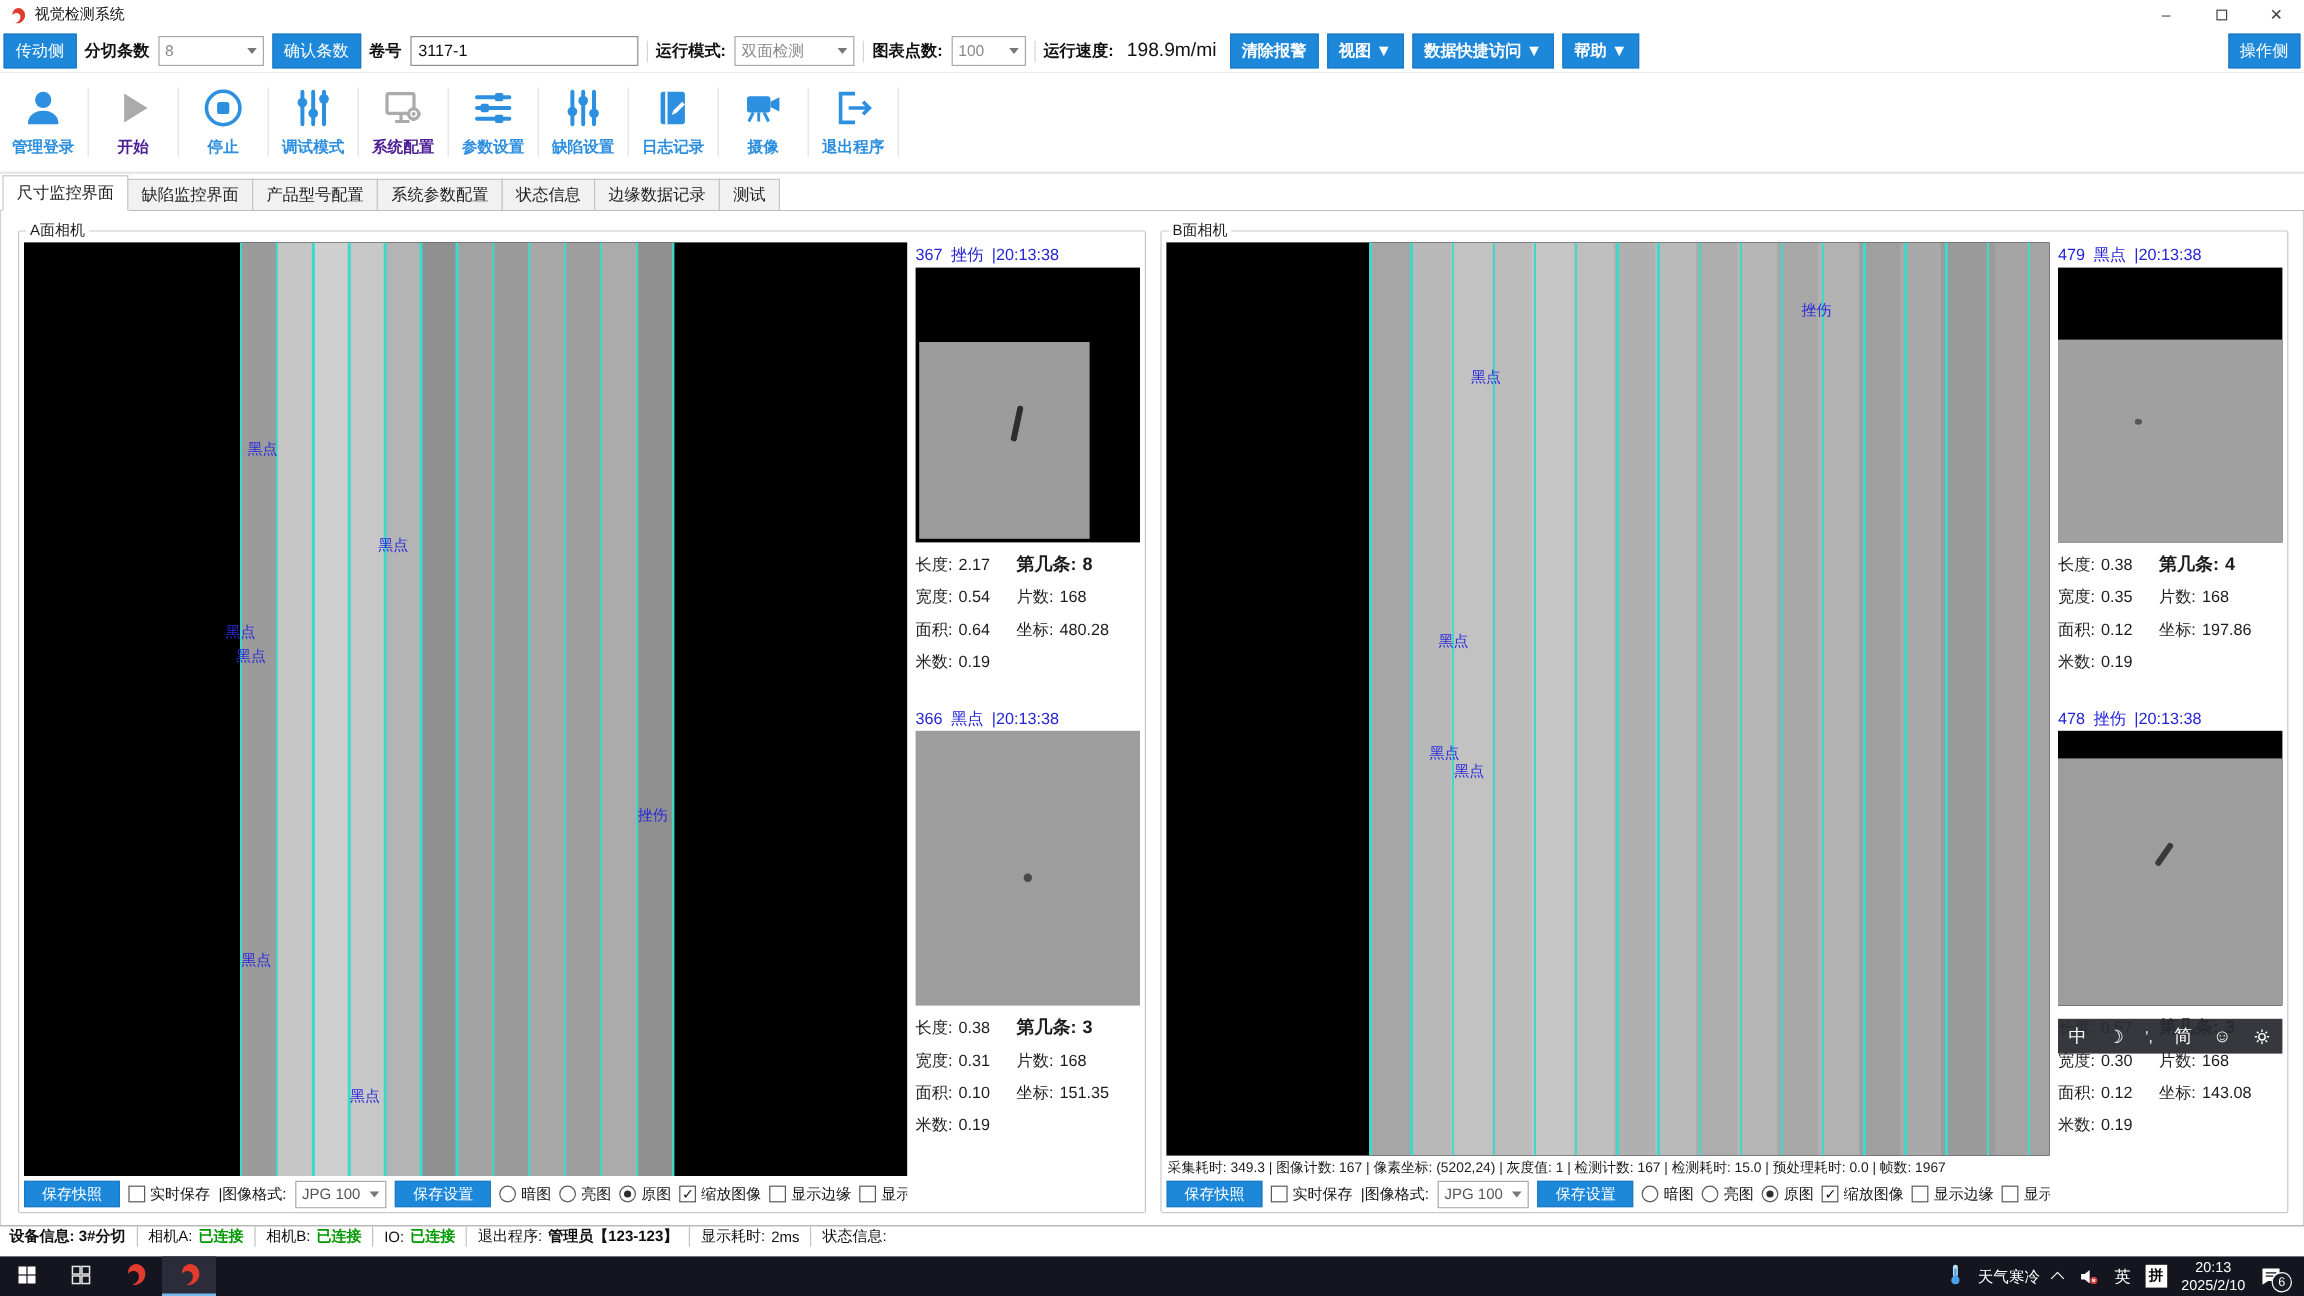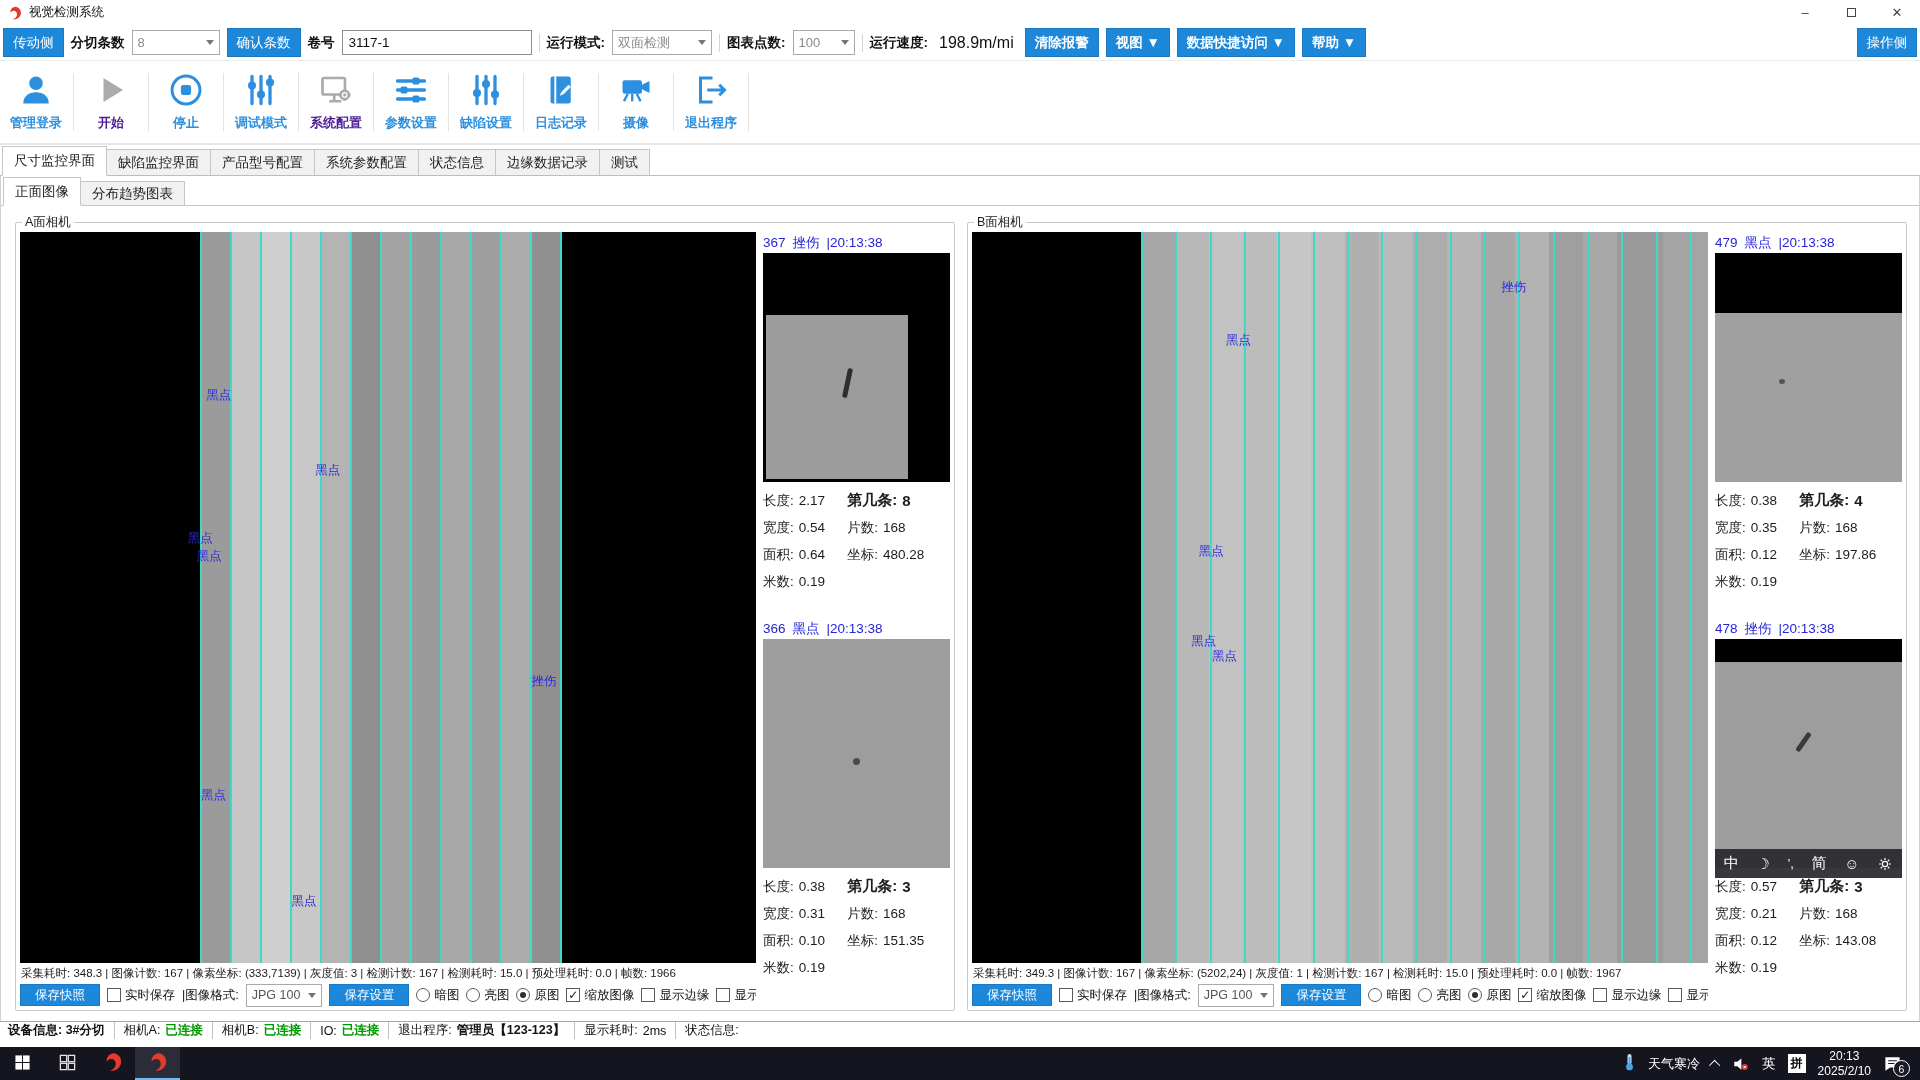--- a/index.html
+++ b/index.html
@@ -283,42 +283,37 @@
   <div class="maintabs">
     <div class="tab active">尺寸监控界面</div>
     <div class="tab">缺陷监控界面</div>
     <div class="tab">产品型号配置</div>
     <div class="tab">系统参数配置</div>
     <div class="tab">状态信息</div>
     <div class="tab">边缘数据记录</div>
     <div class="tab">测试</div>
   </div>
 
-  <div class="subtabs" style="border-left:1px solid #d2d2d2;border-right:1px solid #d2d2d2;">
-    <div class="tab active">正面图像</div>
-    <div class="tab">分布趋势图表</div>
-  </div>
 
   <div class="page">
 
     <fieldset class="group">
       <legend>A面相机</legend>
       <div class="group-body">
         <div class="left-col">
           <div class="cam">
             <div class="strips strips-a"></div>
             <span class="defect" style="left:27%;top:22.3%;">黑点</span>
             <span class="defect" style="left:41.8%;top:32.5%;">黑点</span>
             <span class="defect" style="left:24.5%;top:41.8%;">黑点</span>
             <span class="defect" style="left:25.7%;top:44.3%;">黑点</span>
             <span class="defect" style="left:71.2%;top:61.4%;">挫伤</span>
             <span class="defect" style="left:26.3%;top:77%;">黑点</span>
             <span class="defect" style="left:38.6%;top:91.5%;">黑点</span>
           </div>
-          <div class="cam-status">采集耗时: 348.3 | 图像计数: 167 | 像素坐标: (333,7139) | 灰度值: 3 | 检测计数: 167 | 检测耗时: 15.0 | 预处理耗时: 0.0 | 帧数: 1966</div>
           <div class="cam-controls">
             <span class="btn-small">保存快照</span>
             <span class="ctl">
                 <span class="cb"></span>
                 <span>实时保存</span>
               </span>
             <span>|图像格式:</span>
             <span class="fmt-dd">
                 <span>JPG 100</span>
                 <span class="tri"></span>
@@ -548,21 +543,21 @@
               <div class="f">
                   <span>长度:</span>
                   <span class="v">0.57</span>
                 </div>
               <div class="f bigbold">
                   <span>第几条:</span>
                   <span class="v">3</span>
                 </div>
               <div class="f">
                   <span>宽度:</span>
-                  <span class="v">0.21</span>
+                  <span class="v">0.30</span>
                 </div>
               <div class="f">
                   <span>片数:</span>
                   <span class="v">168</span>
                 </div>
               <div class="f">
                   <span>面积:</span>
                   <span class="v">0.12</span>
                 </div>
               <div class="f">

